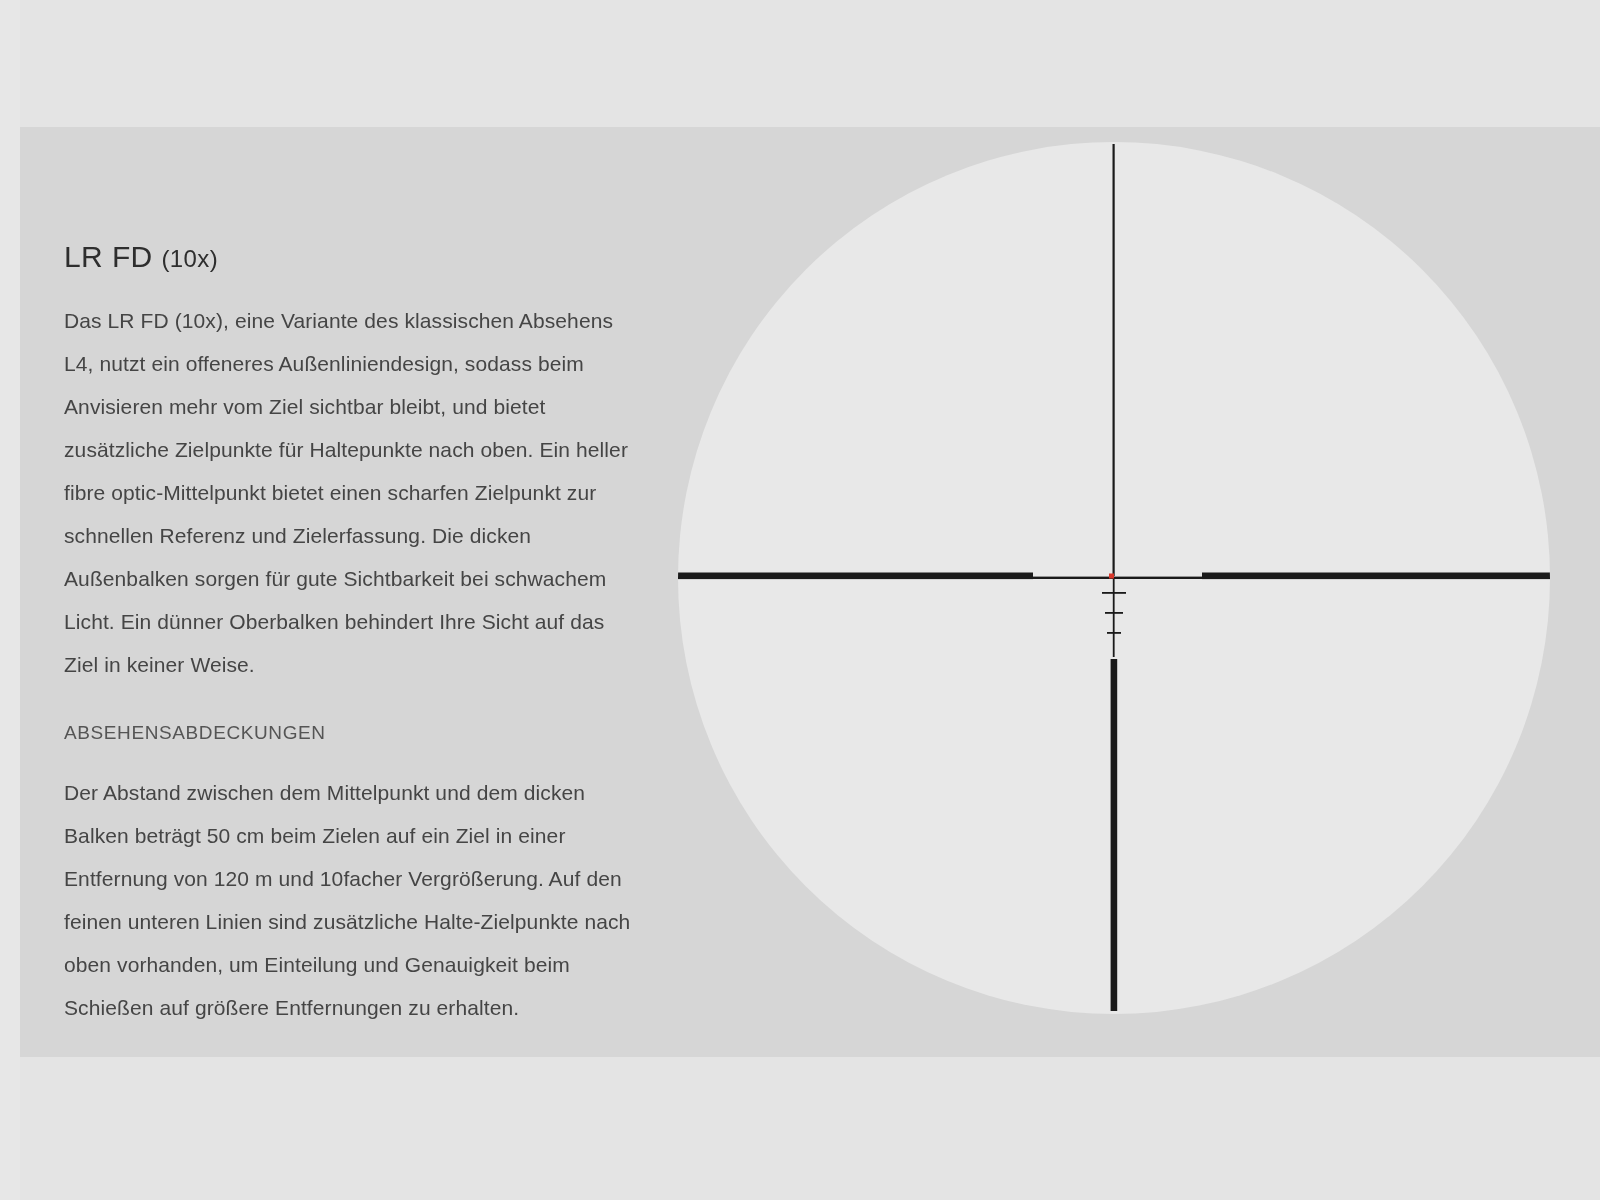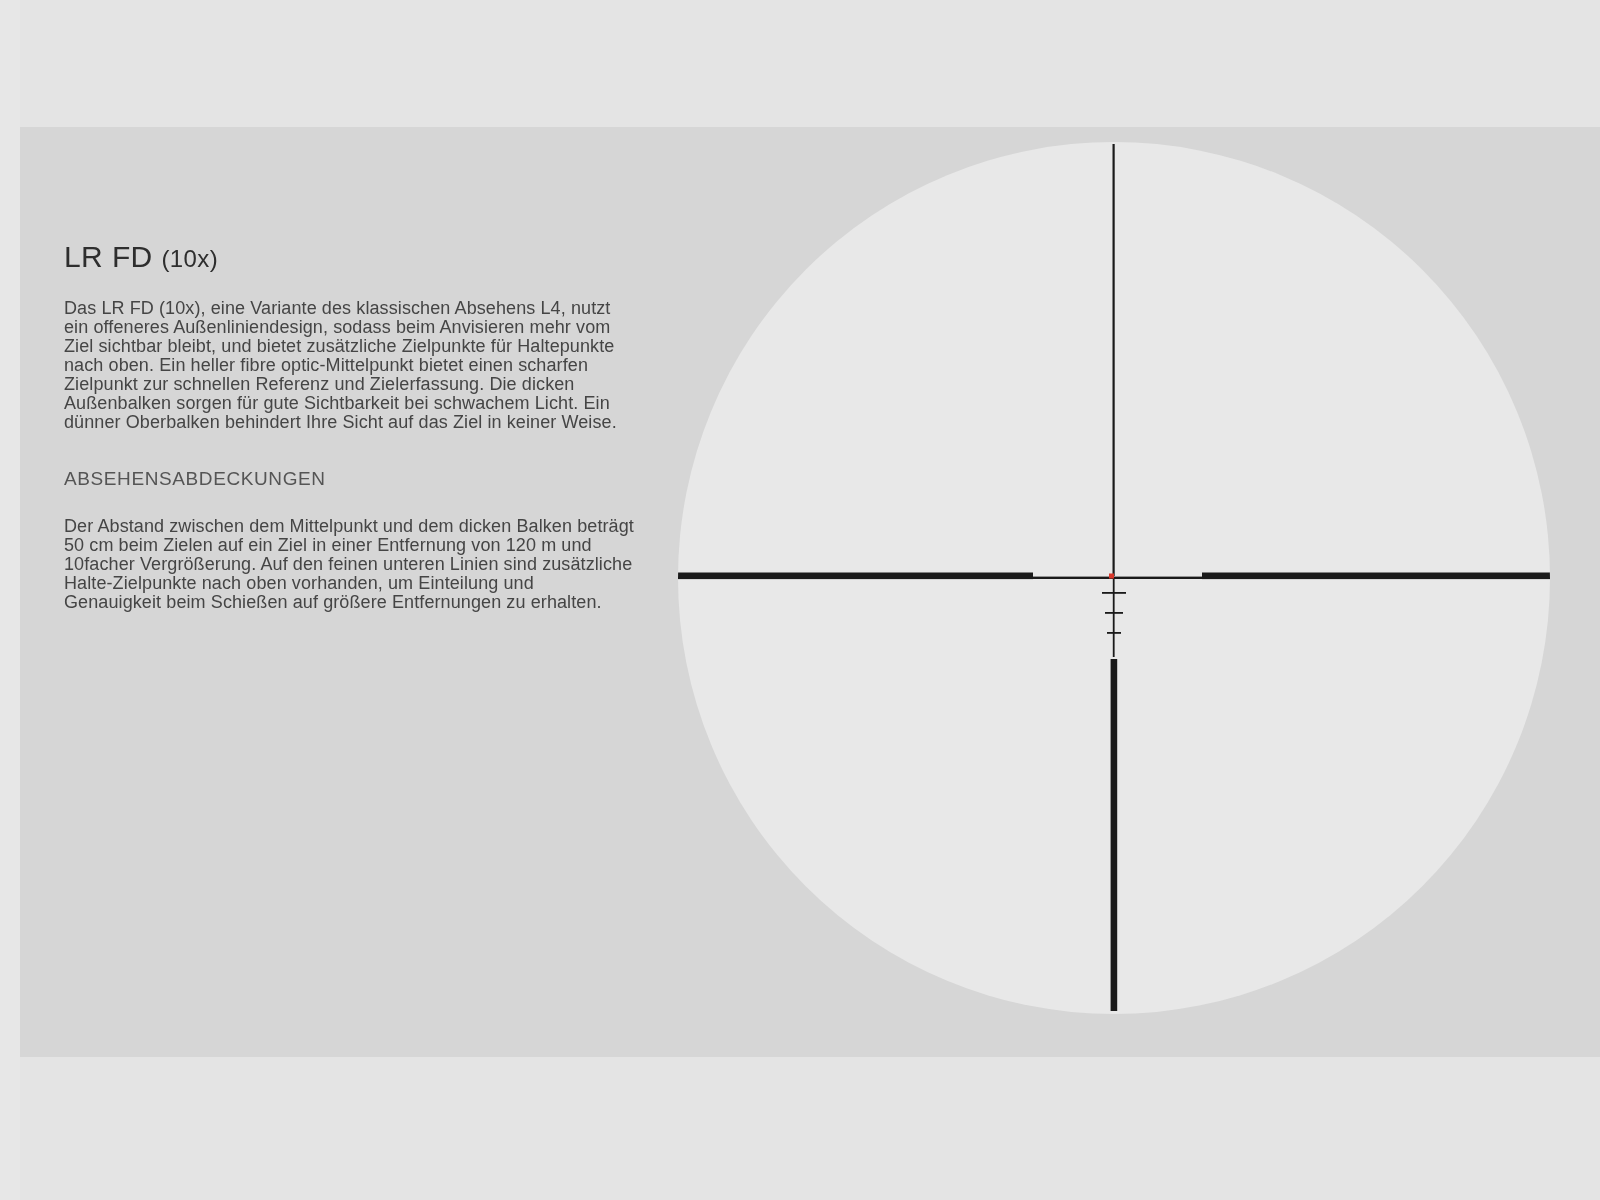--- a/index.html
+++ b/index.html
@@ -54,22 +54,22 @@
     font-weight: 400;
     letter-spacing: 0.4px;
     color: #2e2e2e;
     margin: 0 0 26px 0;
     line-height: 1.1;
   }
   .title .mag {
     font-size: 24px;
   }
   p.body-text {
-    font-size: 18px;
-    line-height: 19px;
+    font-size: 21px;
+    line-height: 43px;
     margin: 0;
     color: #454545;
     letter-spacing: 0.1px;
   }
   .subhead {
     font-size: 19px;
     font-weight: 400;
     color: #555;
     letter-spacing: 0.6px;
     margin: 36px 0 26px 0;

